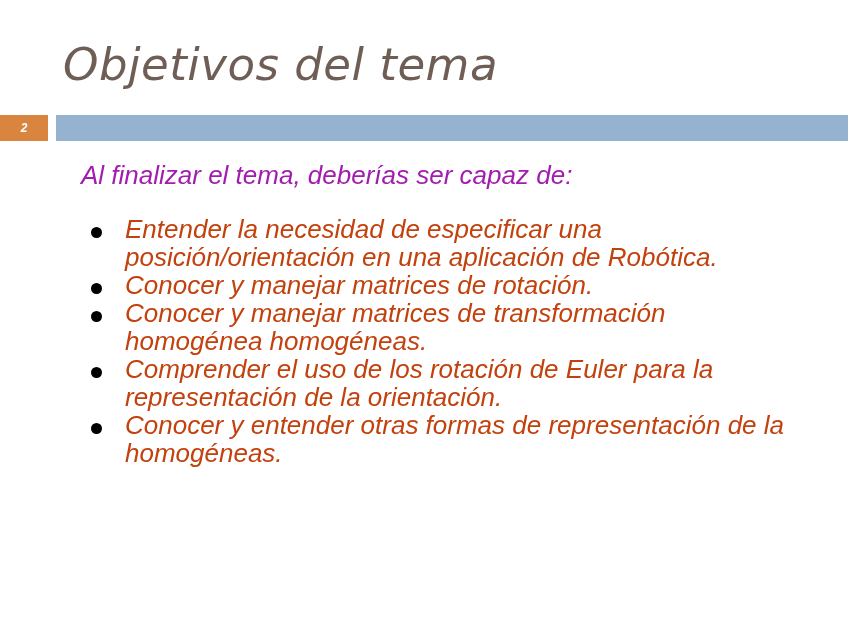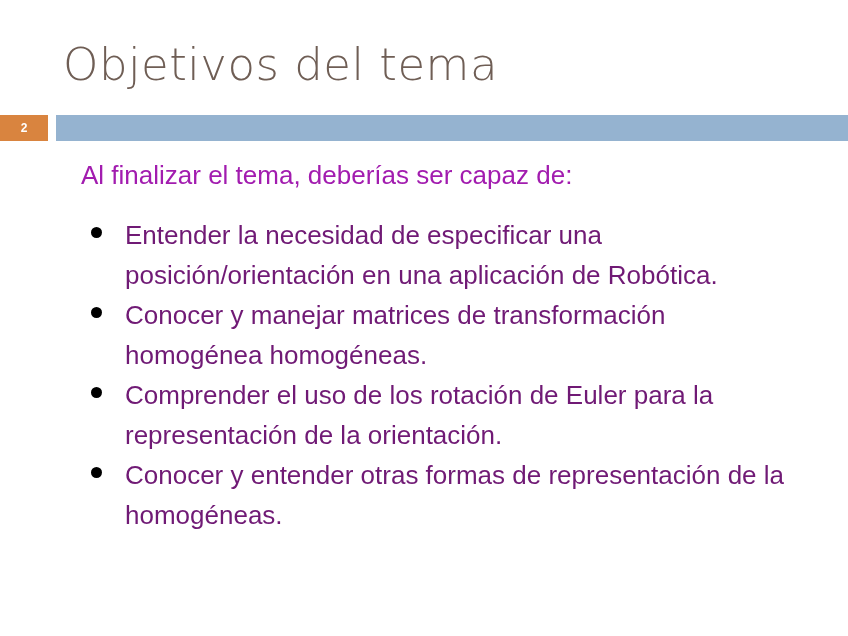--- a/index.html
+++ b/index.html
@@ -12,20 +12,21 @@
     background: #ffffff;
     font-family: "Liberation Sans", sans-serif;
     overflow: hidden;
   }
   .slide {
     position: relative;
     width: 848px;
     height: 636px;
     background: #ffffff;
     box-sizing: border-box;
+    font-style: italic;
   }
 
   
   .slide-title {
     position: absolute;
     left: 63px;
     top: 37px;
     width: 740px;
     font-family: "DejaVu Sans", sans-serif;
     font-size: 45px;
@@ -91,22 +92,22 @@
     top: 74px;
     width: 716px;
     margin: 0;
     padding: 0;
     list-style: none;
   }
   .bullet-item {
     position: relative;
     padding-left: 44px;
     font-size: 26px;
-    line-height: 40px;
-    color: #701a75;
+    line-height: 28px;
+    color: #c2410c;
   }
   .bullet-marker {
     position: absolute;
     left: 10px;
     top: 12px;
     width: 11px;
     height: 11px;
     border-radius: 50%;
     background: #000000;
   }
@@ -132,20 +133,24 @@
 
     <div class="intro-line">Al finalizar el tema, deberías ser capaz de:</div>
 
     <ul class="bullet-list">
       <li class="bullet-item">
         <span class="bullet-marker"></span>
         <span class="bullet-text">Entender la necesidad de especificar una posición/orientación en una aplicación de Robótica.</span>
       </li>
       <li class="bullet-item">
         <span class="bullet-marker"></span>
+        <span class="bullet-text">Conocer y manejar matrices de rotación.</span>
+      </li>
+      <li class="bullet-item">
+        <span class="bullet-marker"></span>
         <span class="bullet-text">Conocer y manejar matrices de transformación homogénea homogéneas.</span>
       </li>
       <li class="bullet-item">
         <span class="bullet-marker"></span>
         <span class="bullet-text">Comprender el uso de los rotación de Euler para la representación de la orientación.</span>
       </li>
       <li class="bullet-item">
         <span class="bullet-marker"></span>
         <span class="bullet-text">Conocer y entender otras formas de representación de la homogéneas.</span>
       </li>

